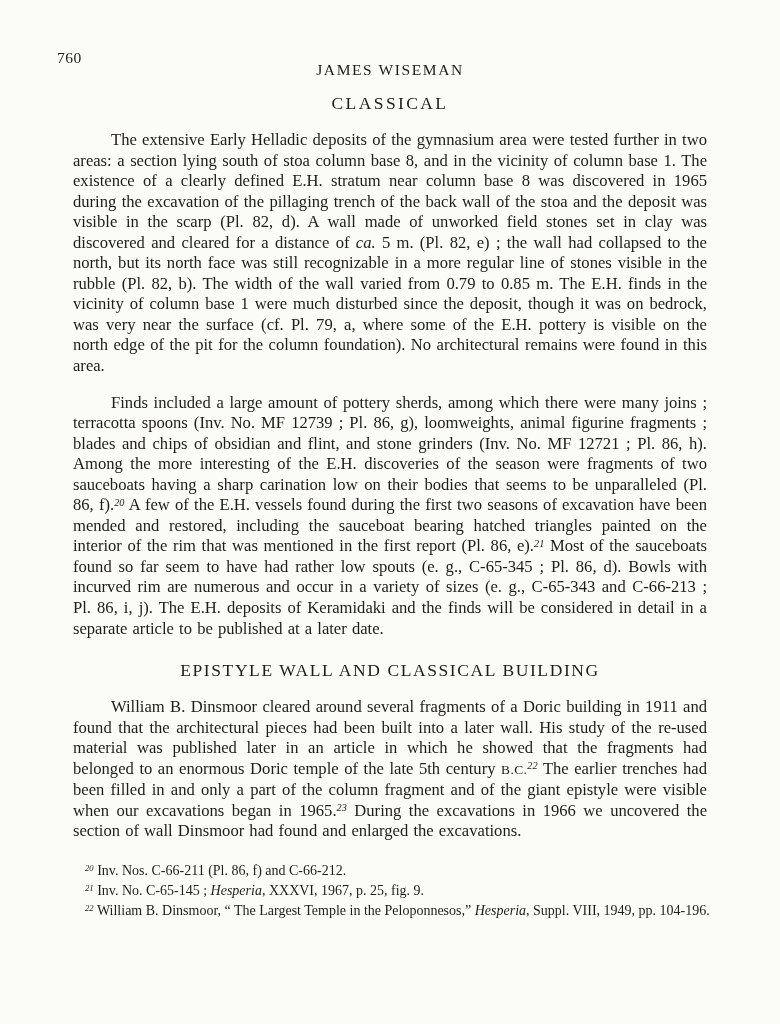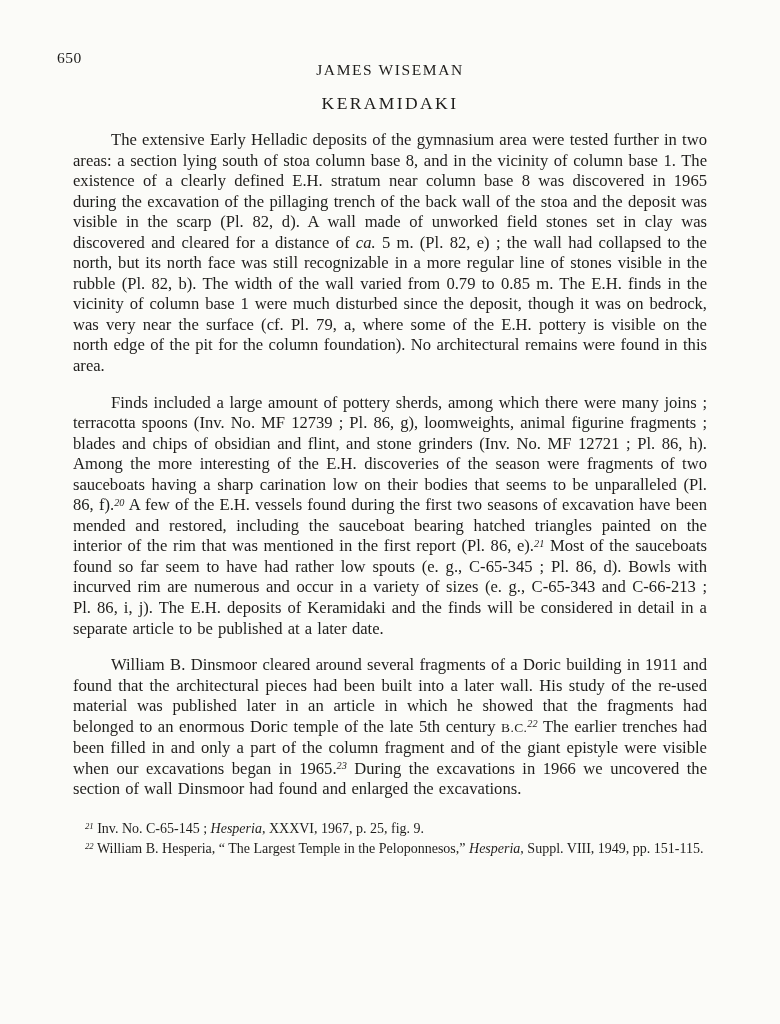--- a/index.html
+++ b/index.html
@@ -59,26 +59,28 @@
     letter-spacing: 0;
     font-style: italic;
   }
   .s-sc { font-size: 81%; letter-spacing: 0.4px; }
 </style>
 </head>
 <body style="background: rgb(251, 251, 248); color: rgb(30, 29, 27);">
 
 <div class="page">
   <div class="running-header">
-    <span class="page-number">650</span>
+    <span class="page-number">760</span>
     <span class="running-title">JAMES WISEMAN</span>
   </div>
   <main>
-      <h2 class="section-heading"><span>KERAMIDAKI</span></h2>
+      <h2 class="section-heading"><span>CLASSICAL</span></h2>
       <p class="body-paragraph"><span>The extensive Early Helladic deposits of the gymnasium area were tested further in two areas: a section lying south of stoa column base 8, and in the vicinity of column base 1.  The existence of a clearly defined E.H. stratum near column base 8 was discovered in 1965 during the excavation of the pillaging trench of the back wall of the stoa and the deposit was visible in the scarp (Pl. 82, d).  A wall made of unworked field stones set in clay was discovered and cleared for a distance of </span><span class="s-i">ca.</span><span> 5 m. (Pl. 82, e) ; the wall had collapsed to the north, but its north face was still recognizable in a more regular line of stones visible in the rubble (Pl. 82, b).  The width of the wall varied from 0.79 to 0.85 m.  The E.H. finds in the vicinity of column base 1 were much disturbed since the deposit, though it was on bedrock, was very near the surface (cf. Pl. 79, a, where some of the E.H. pottery is visible on the north edge of the pit for the column foundation).  No architectural remains were found in this area.</span></p>
       <p class="body-paragraph"><span>Finds included a large amount of pottery sherds, among which there were many joins ; terracotta spoons (Inv. No. MF 12739 ; Pl. 86, g), loomweights, animal figurine fragments ; blades and chips of obsidian and flint, and stone grinders (Inv. No. MF 12721 ; Pl. 86, h).  Among the more interesting of the E.H. discoveries of the season were fragments of two sauceboats having a sharp carination low on their bodies that seems to be unparalleled (Pl. 86, f).</span><span class="s-sup">20</span><span>  A few of the E.H. vessels found during the first two seasons of excavation have been mended and restored, including the sauceboat bearing hatched triangles painted on the interior of the rim that was mentioned in the first report (Pl. 86, e).</span><span class="s-sup">21</span><span>  Most of the sauceboats found so far seem to have had rather low spouts (e. g., C-65-345 ; Pl. 86, d).  Bowls with incurved rim are numerous and occur in a variety of sizes (e. g., C-65-343 and C-66-213 ; Pl. 86, i, j).  The E.H. deposits of Keramidaki and the finds will be considered in detail in a separate article to be published at a later date.</span></p>
+      <h2 class="section-heading second"><span>EPISTYLE WALL AND CLASSICAL BUILDING</span></h2>
       <p class="body-paragraph"><span>William B. Dinsmoor cleared around several fragments of a Doric building in 1911 and found that the architectural pieces had been built into a later wall.  His study of the re-used material was published later in an article in which he showed that the fragments had belonged to an enormous Doric temple of the late 5th century </span><span class="s-sc">B.C.</span><span class="s-sup">22</span><span>  The earlier trenches had been filled in and only a part of the column fragment and of the giant epistyle were visible when our excavations began in 1965.</span><span class="s-sup">23</span><span>  During the excavations in 1966 we uncovered the section of wall Dinsmoor had found and enlarged the excavations.</span></p>
       <div class="footnotes">
+        <p class="footnote"><span class="s-sup">20</span><span> Inv. Nos. C-66-211 (Pl. 86, f) and C-66-212.</span></p>
         <p class="footnote"><span class="s-sup">21</span><span> Inv. No. C-65-145 ; </span><span class="s-i">Hesperia</span><span>, XXXVI, 1967, p. 25, fig. 9.</span></p>
-        <p class="footnote"><span class="s-sup">22</span><span> William B. Hesperia, “ The Largest Temple in the Peloponnesos,” </span><span class="s-i">Hesperia</span><span>, Suppl. VIII, 1949, pp. 151-115.</span></p>
+        <p class="footnote"><span class="s-sup">22</span><span> William B. Dinsmoor, “ The Largest Temple in the Peloponnesos,” </span><span class="s-i">Hesperia</span><span>, Suppl. VIII, 1949, pp. 104-196.</span></p>
       </div>
     </main>
 </div>
 
 </body></html>

